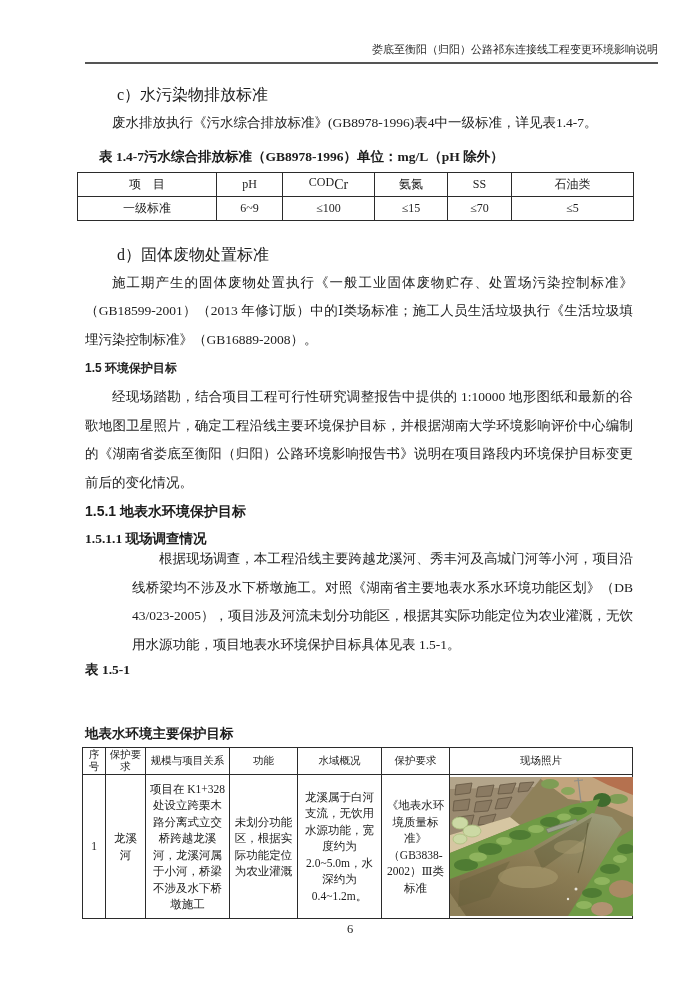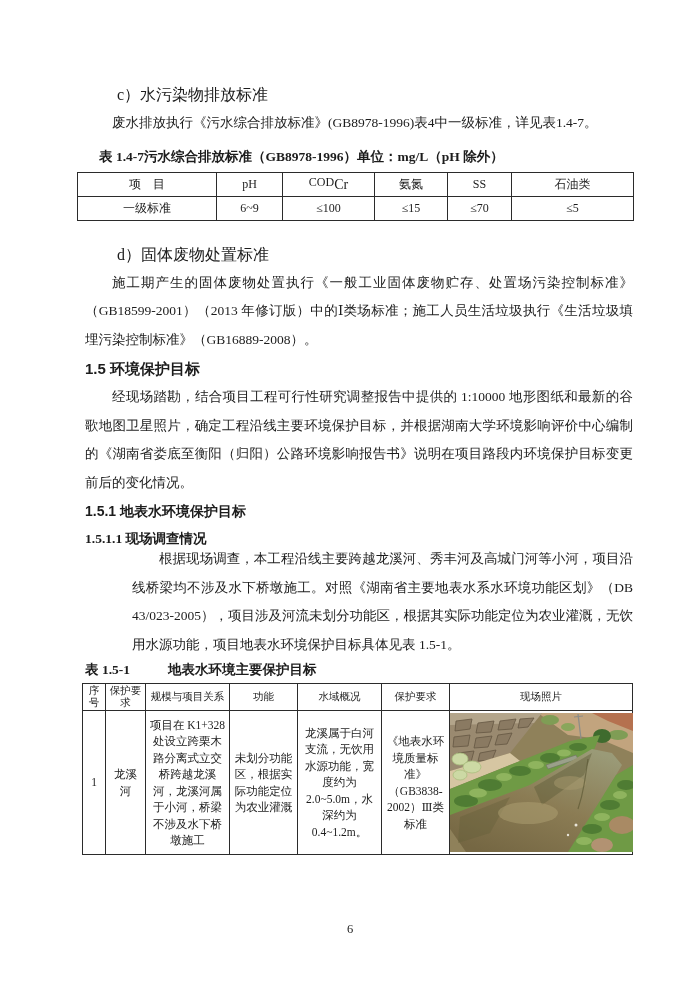--- a/index.html
+++ b/index.html
@@ -10,28 +10,28 @@
   }
   .header {
     position:absolute; top:42px; left:85px; right:42px;
     text-align:right; font-size:11px; color:#2a2a2a;
     padding-bottom:5px; border-bottom:2px solid #555;
   }
   .content { position:absolute; top:80px; left:85px; width:548px; }
   .h-letter { padding-left:2em; font-size:16px; line-height:29px; }
   .h-letter.d { margin-top:19px; }
   .para { margin:0; text-indent:2em; font-size:13.5px; line-height:28.5px; text-align:justify; }
-  .h-num1 { font-family:"Liberation Sans","DejaVu Sans",sans-serif; font-weight:bold; font-size:15px; line-height:29px; }
+  .h-num1 { font-family:"Liberation Sans","DejaVu Sans",sans-serif; font-weight:bold; font-size:12px; line-height:29px; }
   .h-num2 { font-family:"Liberation Sans","DejaVu Sans",sans-serif; font-weight:bold; font-size:14px; line-height:28px; }
   .h-num3 { font-family:Liberation Serif, serif; font-weight:bold; font-size:13.5px; line-height:28px; }
   .p-tight { margin-top:-8px;margin-left:47px; }
 
   .caption { font-weight:bold; font-size:13.5px; }
   .cap147 { display:flex; justify-content:flex-start; align-items:baseline; padding:0 4px 0 14px; line-height:30px; margin-top:4px; }
-  .cap151 { display:flex; gap:38px; line-height:26px; margin-top:-2px; }
+  .cap151 { display:flex; justify-content:center; gap:38px; line-height:26px; margin-top:-2px;flex-direction:column; }
 
   table { border-collapse:collapse; table-layout:fixed; }
   .t147 { width:556px; margin-left:-8px; }
   .t147 th,.t147 td {
     border:1px solid #2b2b2b; font-weight:normal; text-align:center;
     font-size:12px; height:23px; padding:0 2px; vertical-align:middle;
   }
   .t147 sub { font-size:14px; }
 
   .t151 { width:550px; margin-left:-3px; }
@@ -43,20 +43,23 @@
   .t151 td.photo-cell { padding:0; }
   .photo-cell svg { display:block; }
 
   .page-number { position:absolute; top:922px; left:0; width:100%; text-align:center; font-size:12.5px; color:#222; }
 </style>
 </head>
 <body>
 
 <div class="page">
 
+  <div class="header">
+    <span>娄底至衡阳（归阳）公路祁东连接线工程变更环境影响说明</span>
+  </div>
 
   <div class="content">
 
     <div class="h-letter">c）水污染物排放标准</div>
     <p class="para">废水排放执行《污水综合排放标准》(GB8978-1996)表4中一级标准，详见表1.4-7。</p>
 
     <div class="caption cap147">
       <span>表 1.4-7</span>
       <span>污水综合排放标准（GB8978-1996）</span>
       <span>单位：mg/L（pH 除外）</span>

